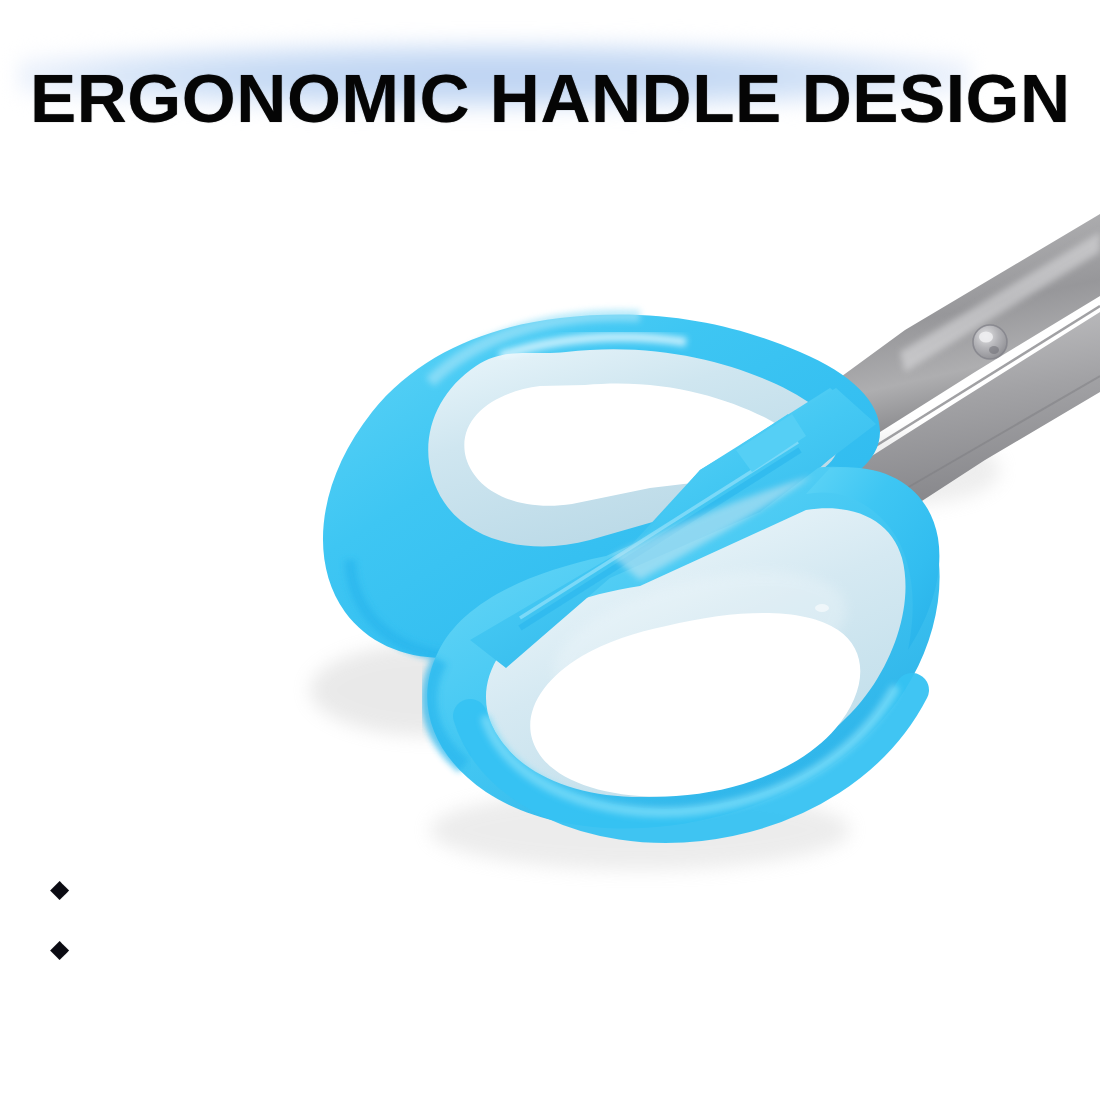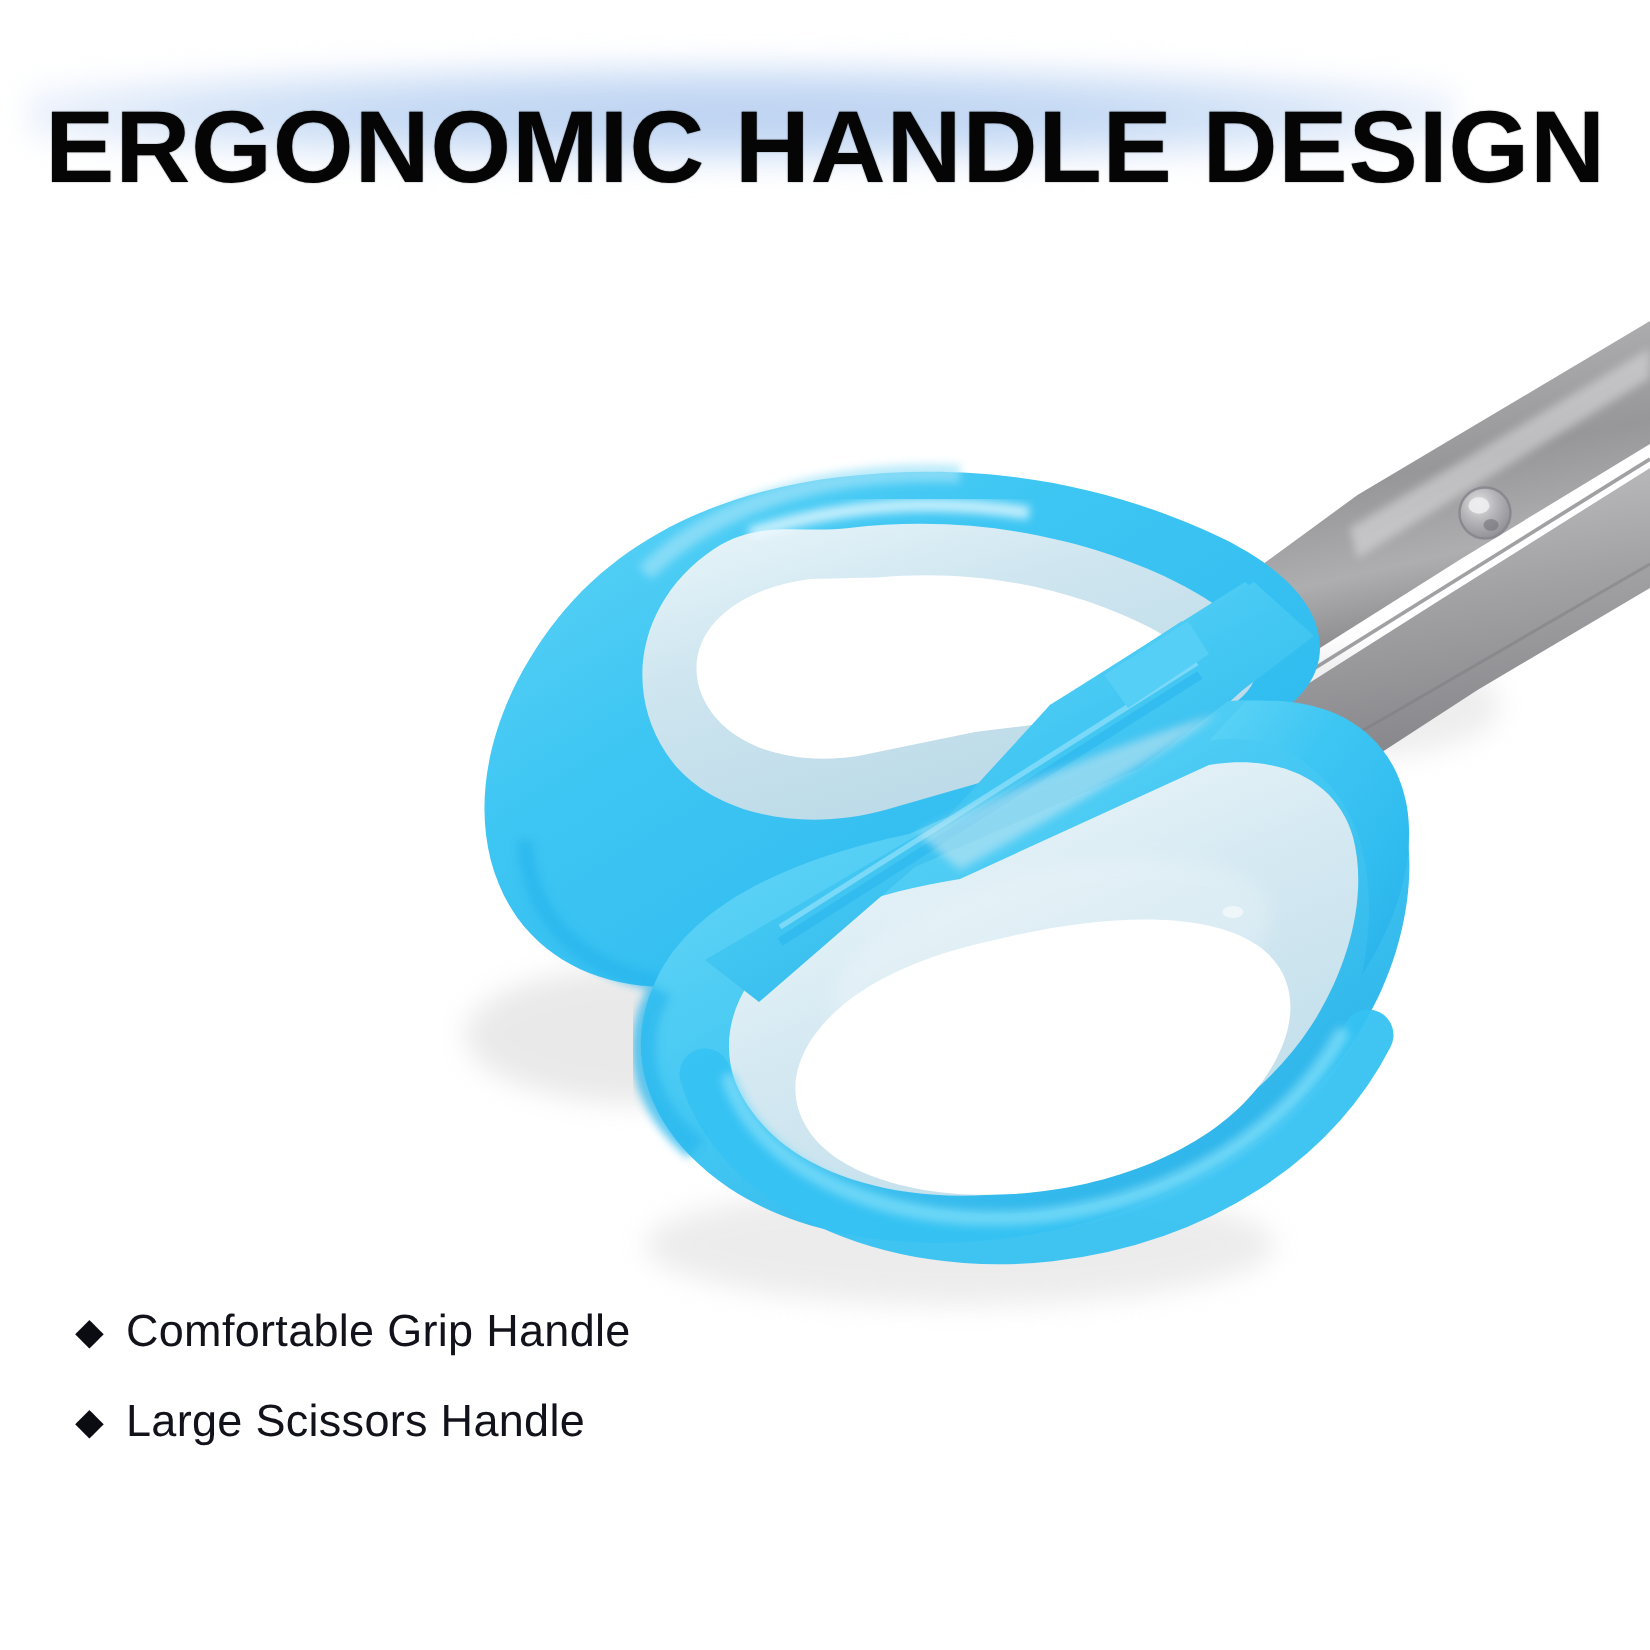--- a/index.html
+++ b/index.html
@@ -273,23 +273,21 @@
       <path d="M 736,450 L 792,414 L 806,436 L 752,472 Z" fill="#55cff5"></path>
     </g>
 
     <path d="M 612,556 C 680,522 750,494 812,476 C 770,506 700,546 640,580 Z" fill="#cfe8f2" opacity="0.55" filter="url(#blurLite)"></path>
   </svg>
 
   <div id="feature-list">
 
     <div class="feature-row">
       <span class="feature-diamond">◆</span>
-      <span class="feature-label">Comfortable Grip Handle</span>
     </div>
 
     <div class="feature-row">
       <span class="feature-diamond">◆</span>
-      <span class="feature-label">Large Scissors Handle</span>
     </div>
 
   </div>
 
 </div>
 
 </body></html>

